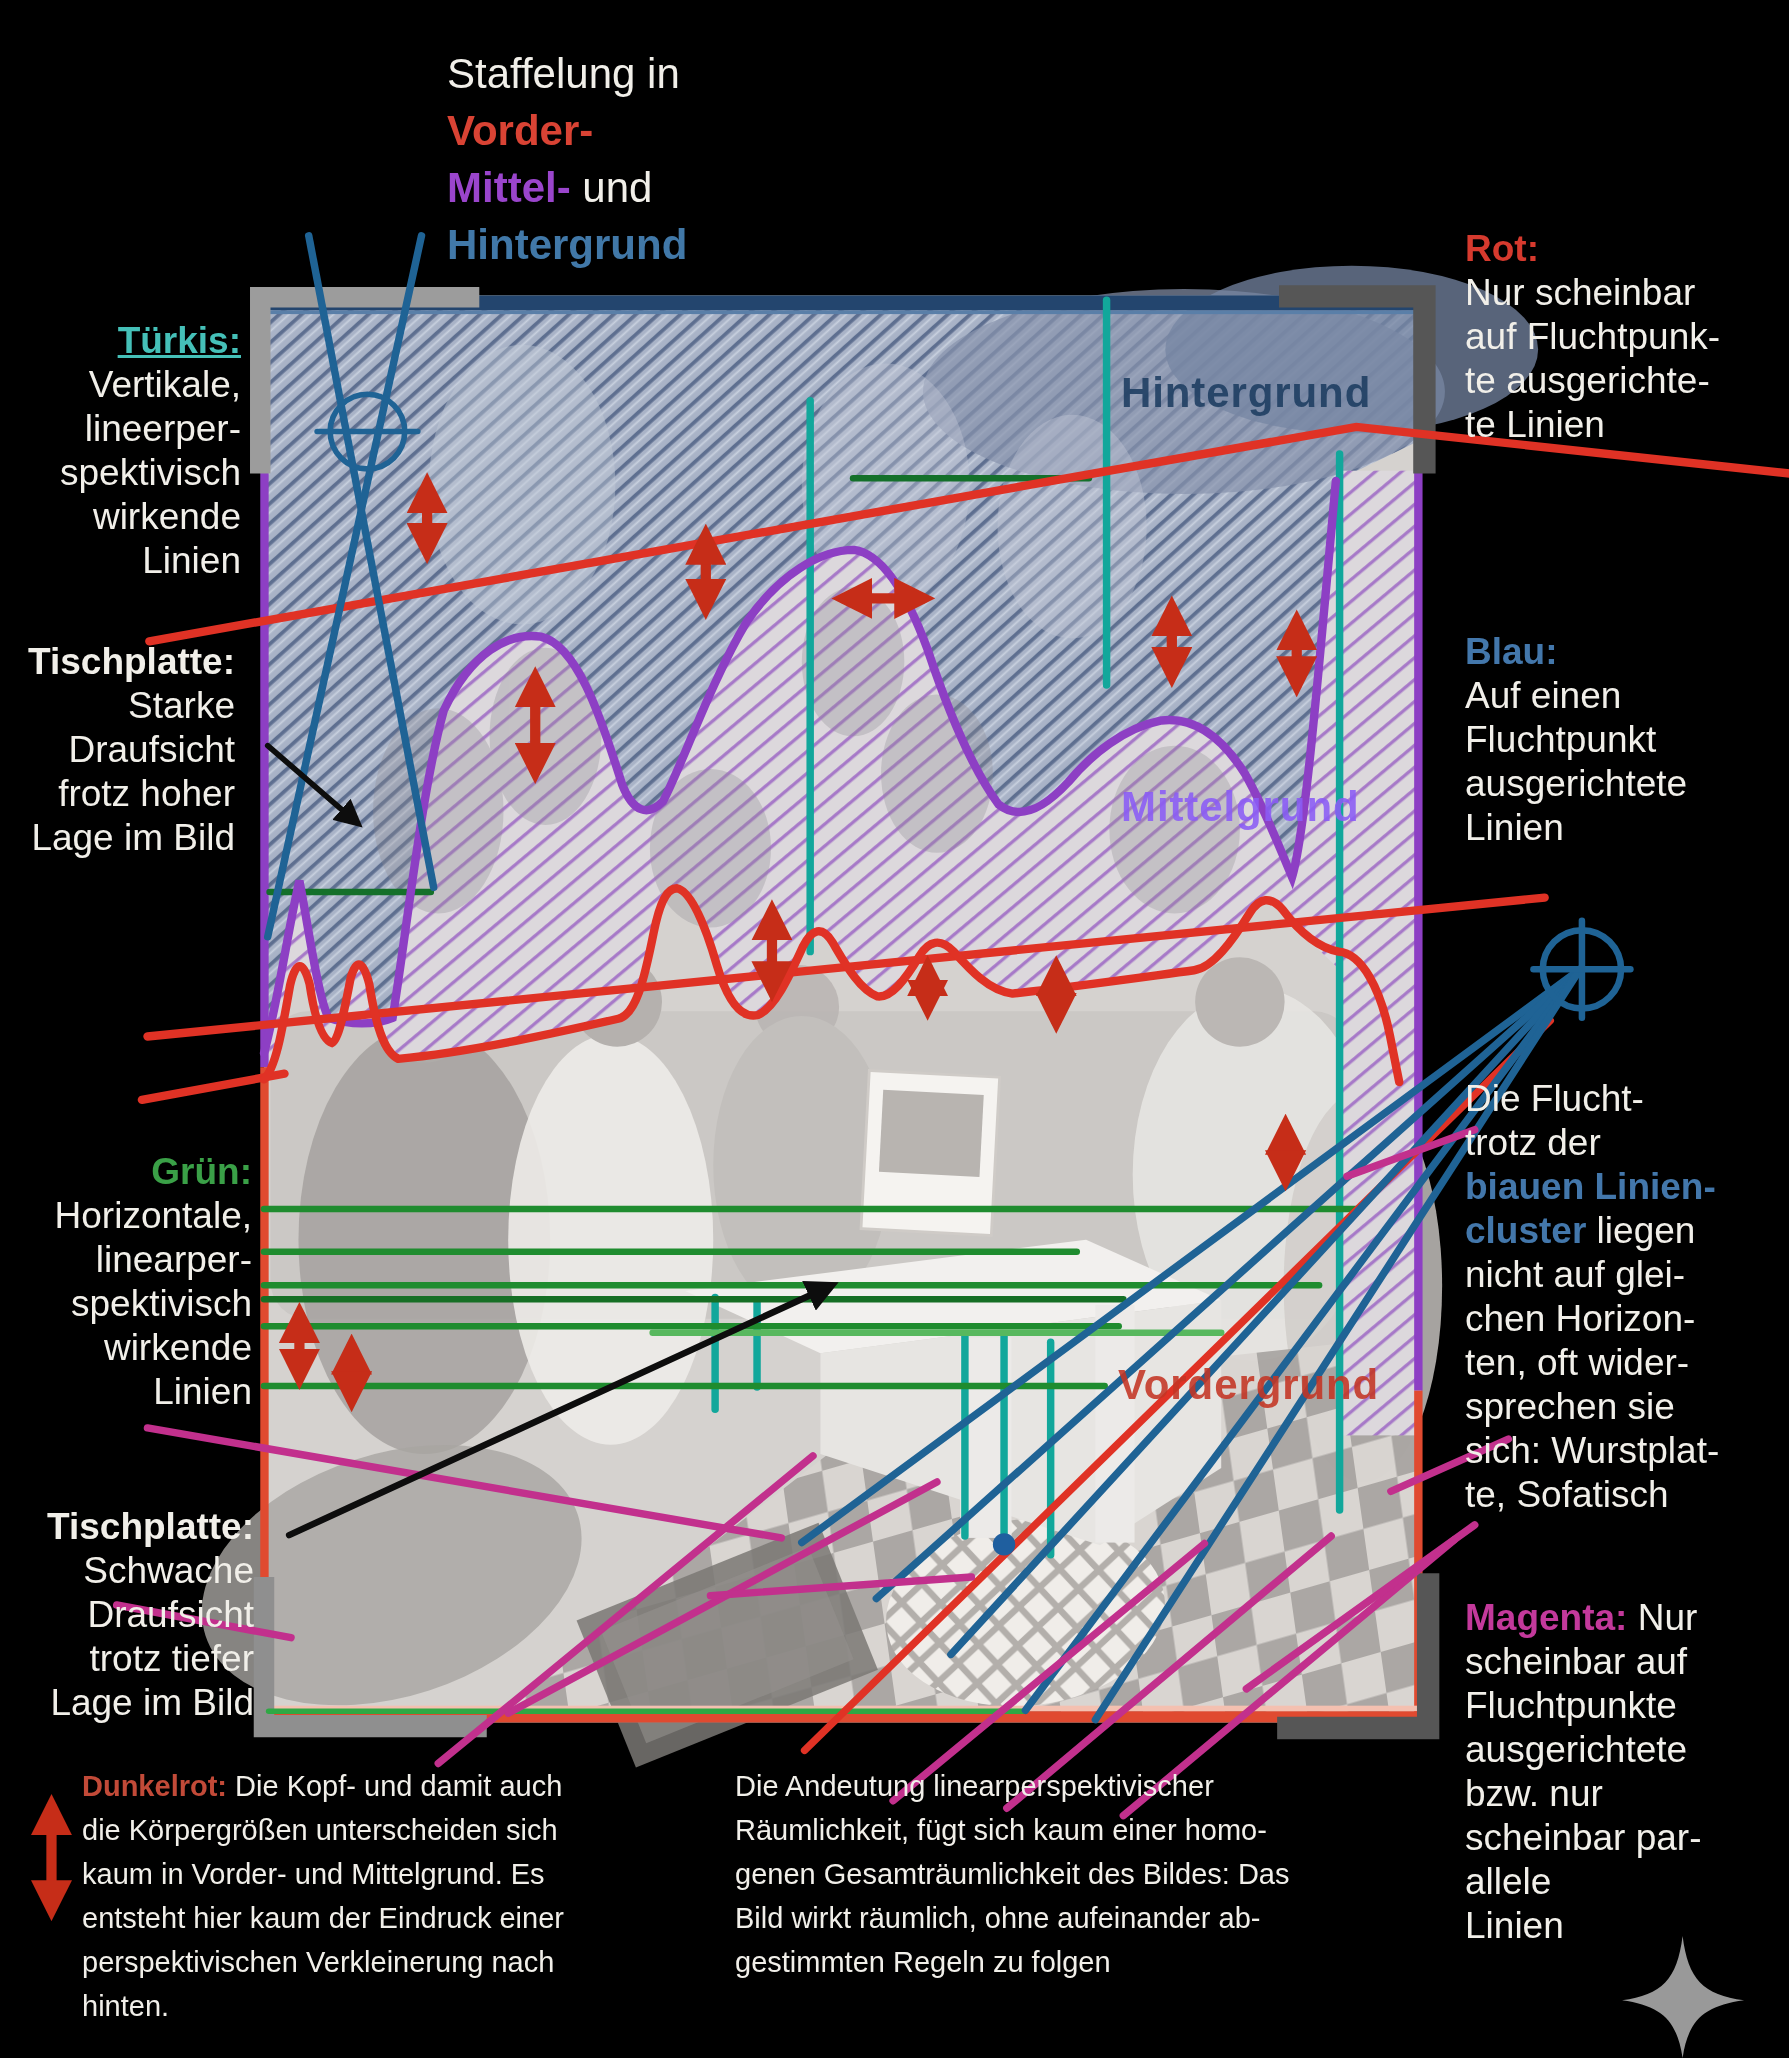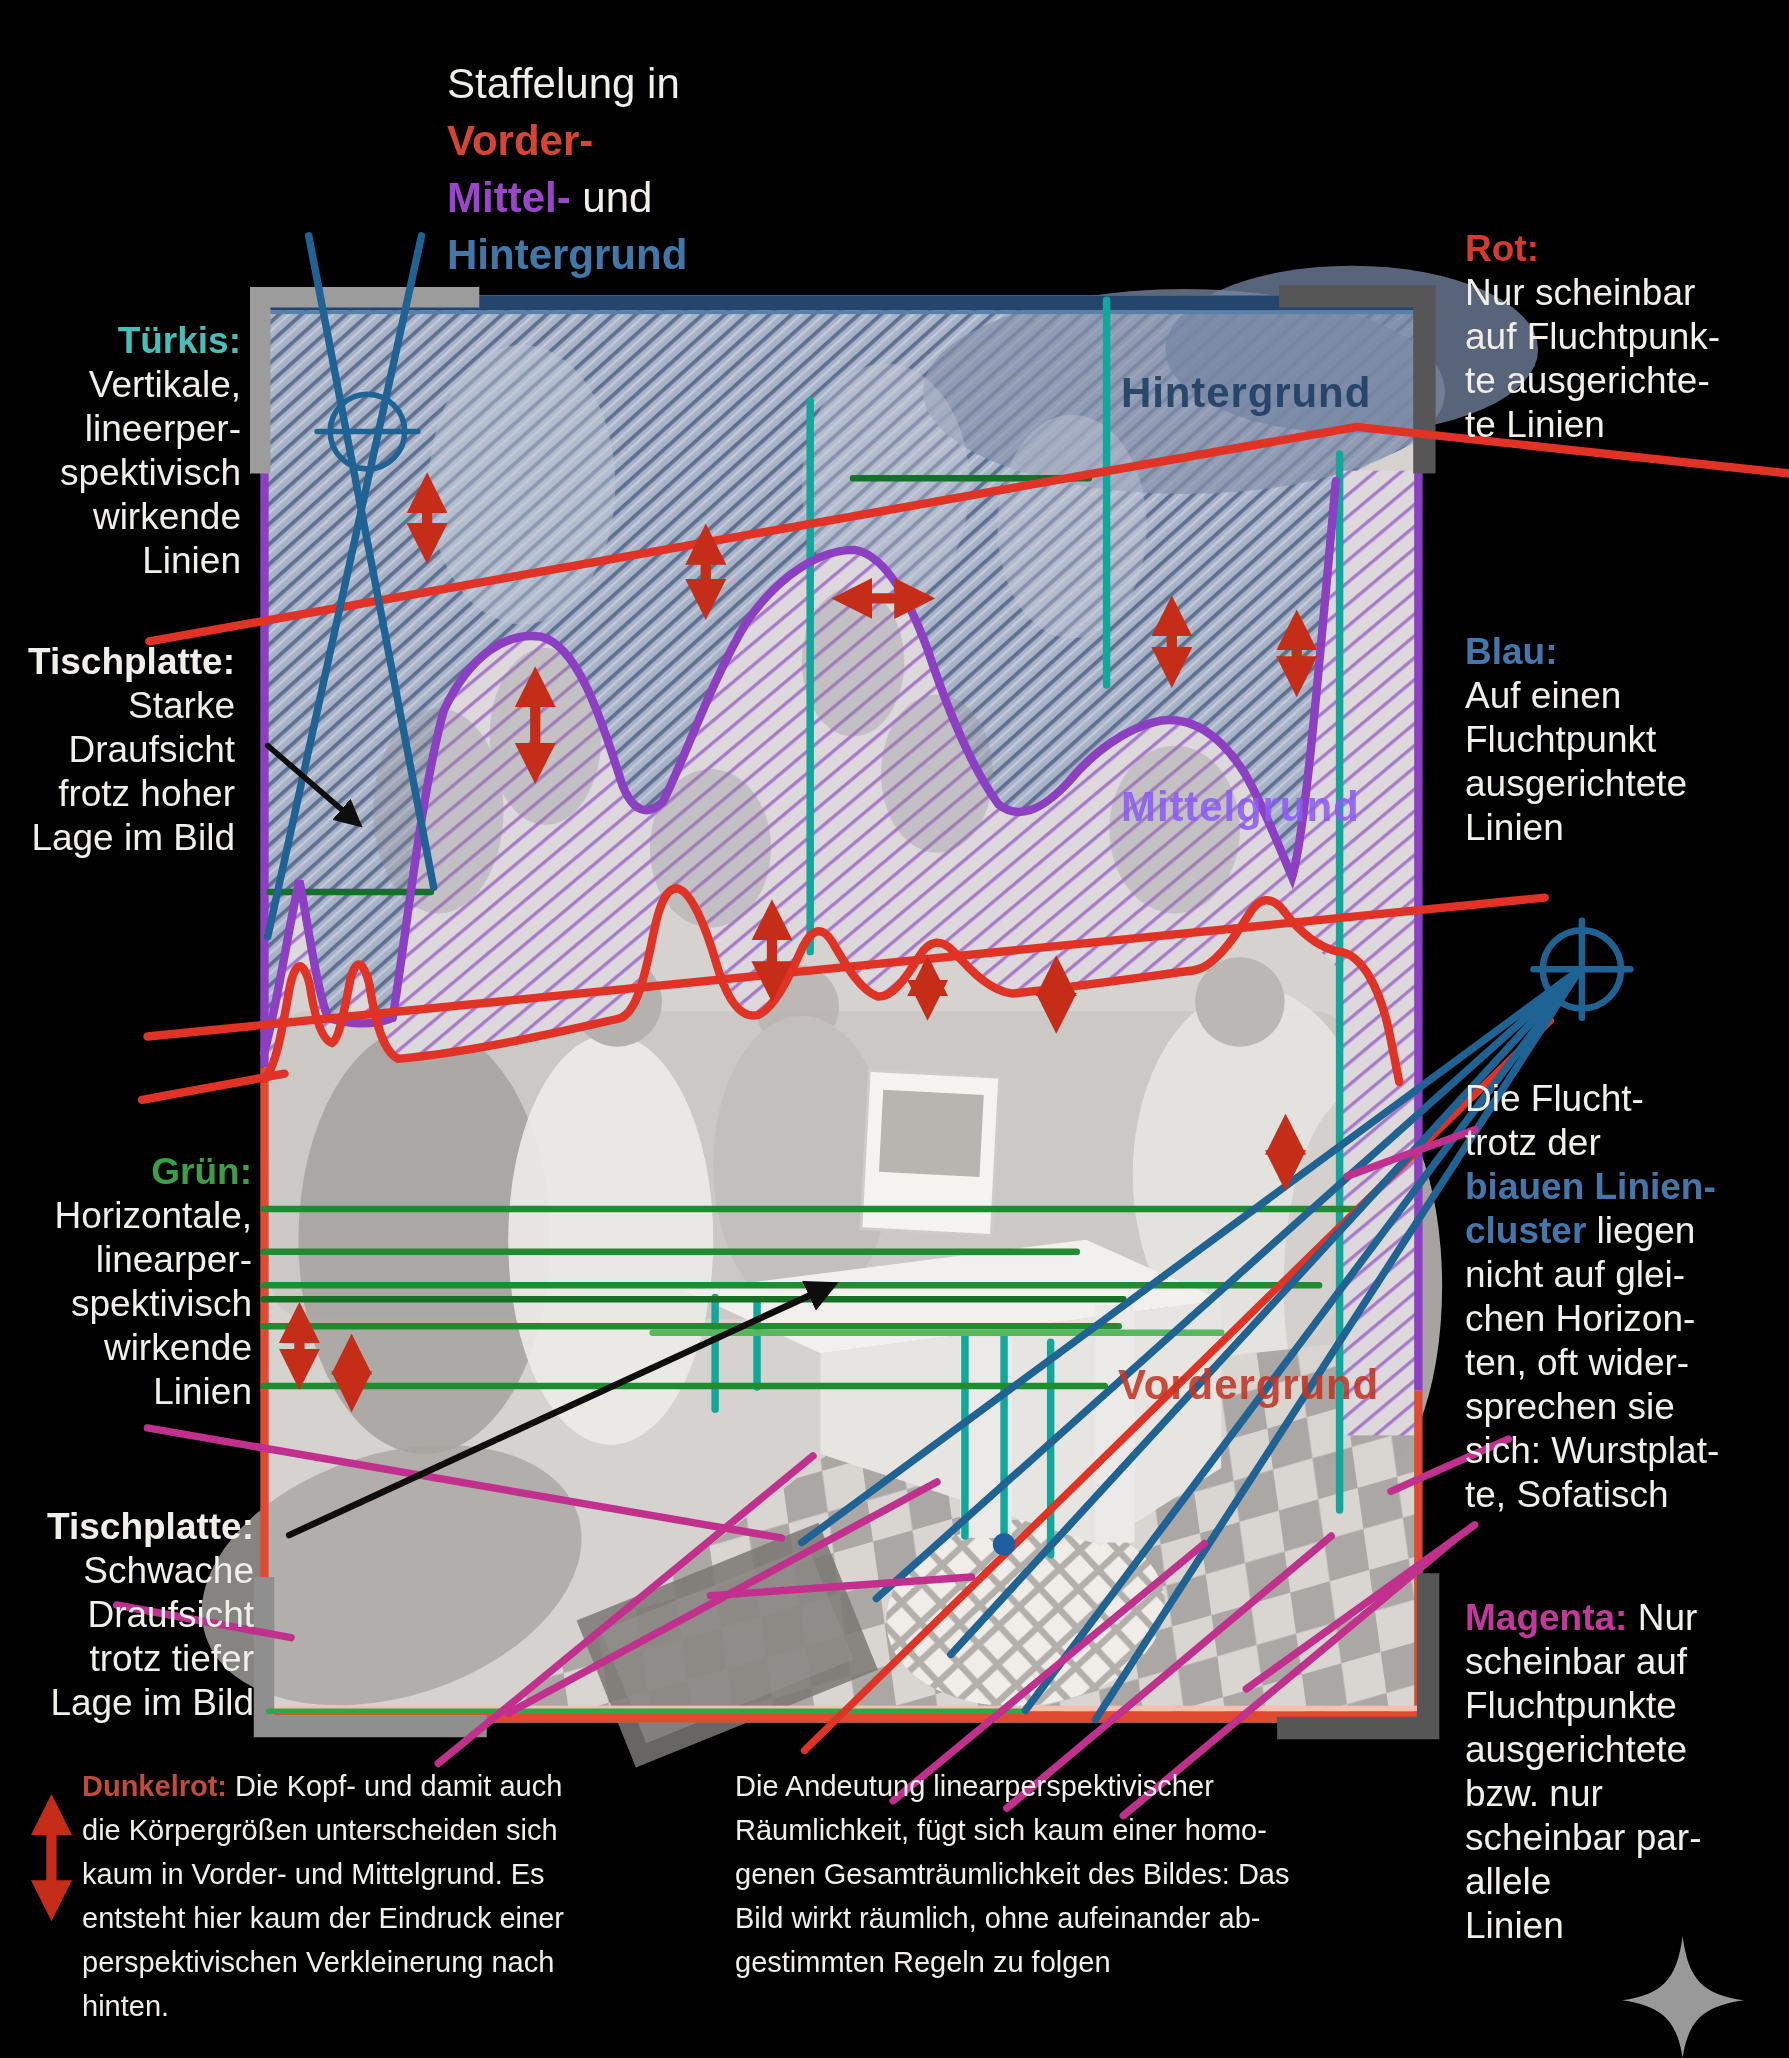--- a/index.html
+++ b/index.html
@@ -4,21 +4,21 @@
 <style>
   html,body{margin:0;padding:0;background:#000;}
   body{width:1790px;height:2058px;position:relative;overflow:hidden;
        font-family:"Liberation Sans",sans-serif;}
   .abs{position:absolute;}
   .txt{color:#f1efe9;font-size:37px;line-height:44px;white-space:nowrap;z-index:5;}
   .ra{text-align:right;}
   .b{font-weight:bold;}
   .legend{font-size:42px;line-height:57px;}
   .para{font-size:29px;line-height:44px;}
-  .c-tuerkis{color:#45c0b8;}
+  .c-tuerkis{color:#45c0b8;text-decoration:underline;}
   .c-rot{color:#d63a2e;}
   .c-blau{color:#4377ab;}
   .c-gruen{color:#3aa047;}
   .c-mag{color:#c3399b;}
   .c-dr{color:#c24a38;}
   .c-vorder{color:#d94334;}
   .c-mittel{color:#9a45cc;}
   .c-hg{color:#4178a8;}
   .plabel{font-size:42px;font-weight:bold;opacity:.88;letter-spacing:0.9px;z-index:6;position:absolute;white-space:nowrap;}
   #lbl-hg{color:#1d3d61;}
@@ -256,21 +256,21 @@
       <line x1="321" y1="1410" x2="321" y2="1478" marker-start="url(#mR)" marker-end="url(#mR)"></line>
       <line x1="377" y1="1444" x2="377" y2="1502" marker-start="url(#mR)" marker-end="url(#mR)"></line>
       <line x1="55" y1="1938" x2="55" y2="2048" marker-start="url(#mR)" marker-end="url(#mR)"></line>
     </g>
     <circle cx="1077" cy="1657" r="12" fill="#1f5f9f" stroke="none"></circle>
   </g>
 
   <path fill="#999999" d="M1805,2077 C1811,2124 1827,2140 1871,2146 C1827,2152 1811,2168 1805,2208 C1799,2168 1783,2152 1740,2146 C1783,2140 1799,2124 1805,2077 Z"></path>
 </svg>
 
-<div class="abs txt legend" id="legend-top" style="left:447px;top:45px;margin-top:10px;">
+<div class="abs txt legend" id="legend-top" style="left:447px;top:45px;">
   <div>Staffelung in</div>
   <div class="b c-vorder">Vorder-</div>
   <div><span class="b c-mittel">Mittel-</span> <span>und</span></div>
   <div class="b c-hg">Hintergrund</div>
 </div>
 
 <div class="abs txt ra" style="right:1549px;top:319px;">
   <div class="b c-tuerkis">Türkis:</div>
   <div>Vertikale,</div>
   <div>lineerper-</div>

